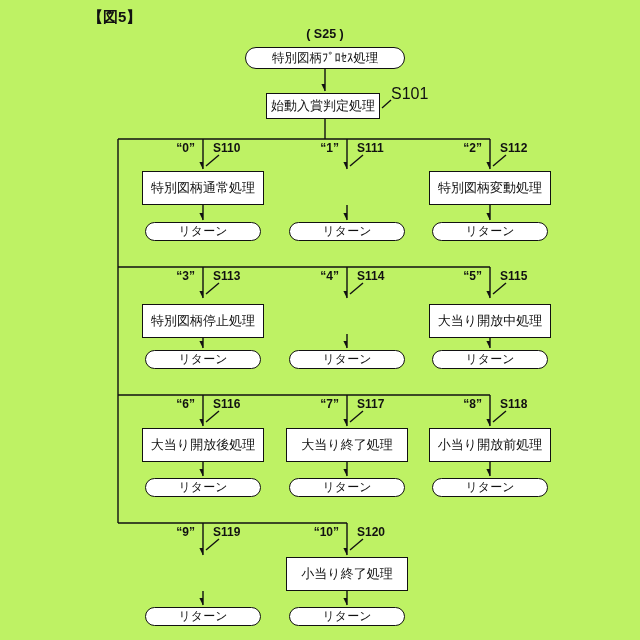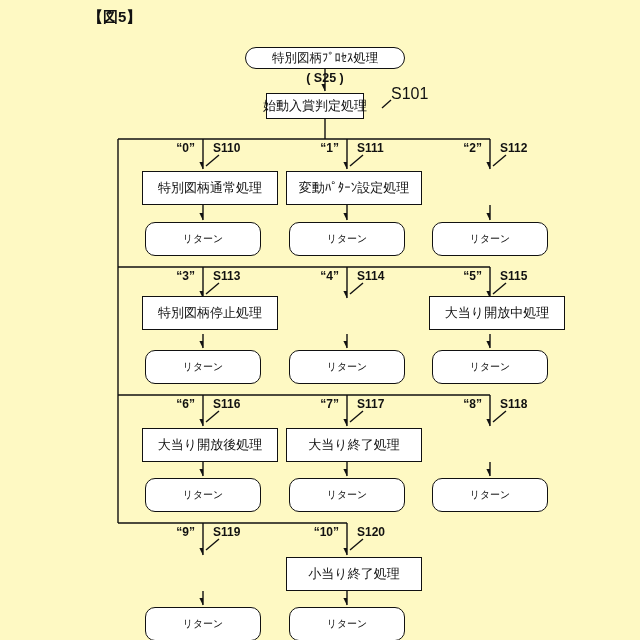--- a/index.html
+++ b/index.html
@@ -2,54 +2,54 @@
 <html><head>
 <meta charset="utf-8">
 <style>
   * { margin:0; padding:0; box-sizing:border-box; }
   html,body { background:#ffffff; }
   body {
     width:640px; height:640px;
     font-family:"Liberation Sans","DejaVu Sans",sans-serif;
     color:#111;
   }
-  .figure { position:relative; width:640px; height:640px; background:#fef9c3; overflow:hidden; }
+  .figure { position:relative; width:640px; height:640px; background:#bef264; overflow:hidden; }
 
   .wires { position:absolute; left:0; top:0; width:640px; height:640px; }
   .wires line { stroke:#111; stroke-width:1.4; }
 
   .node {
     position:absolute; display:flex; align-items:center; justify-content:center;
     background:#fff; border:1.6px solid #111; font-size:13px; white-space:nowrap;
   }
   .stadium { border-radius:12px; }
 
   .fig-label { position:absolute; left:88px; top:8px; font-size:15px; font-weight:bold; }
 
   .start-step { position:absolute; left:245px; top:27px; width:160px; text-align:center;
-                font-size:12.5px; font-weight:bold;margin-top:44px; }
+                font-size:12.5px; font-weight:bold; }
   .start-node { left:245px; top:47px; width:160px; height:22px; font-size:12.5px; }
 
-  .judge-node { left:266px; top:93px; width:98px; height:26px; }
+  .judge-node { left:266px; top:93px; width:114px; height:26px; }
   .judge-step { position:absolute; left:391px; top:85px; font-size:16px; font-weight:normal; }
 
-  .proc { width:136px; height:34px; }
-  .ret  { width:116px; height:34px; font-size:10px; border-radius:10px; }
+  .proc { width:122px; height:34px; }
+  .ret  { width:116px; height:19px; font-size:12px; border-radius:10px; }
 
   .lbl { position:absolute; font-size:12px; font-weight:bold; }
   .case { width:44px; text-align:right; }
 
   
   .proc.c1 { left:142px; } .proc.c2 { left:286px; } .proc.c3 { left:429px; }
   .ret.c1  { left:145px; } .ret.c2  { left:289px; } .ret.c3  { left:432px; }
   .case.c1 { left:151px; } .case.c2 { left:295px; } .case.c3 { left:438px; }
   .step.c1 { left:213px; } .step.c2 { left:357px; } .step.c3 { left:500px; }
 
   
-  .proc.r1 { top:171px; } .proc.r2 { top:296px;text-align:center; } .proc.r3 { top:428px; } .proc.r4 { top:557px; }
+  .proc.r1 { top:171px; } .proc.r2 { top:304px;text-align:center; } .proc.r3 { top:428px; } .proc.r4 { top:557px; }
   .ret.r1  { top:222px; } .ret.r2  { top:350px; } .ret.r3  { top:478px; } .ret.r4  { top:607px; }
   .lbl.r1  { top:141px; } .lbl.r2  { top:269px; } .lbl.r3  { top:397px; } .lbl.r4  { top:525px; }
 </style>
 </head>
 <body>
 
 <div class="figure">
 
   <svg class="wires" viewBox="0 0 640 640" aria-hidden="true">
     <defs>
@@ -116,25 +116,25 @@
   <div class="node judge-node">始動入賞判定処理</div>
   <div class="judge-step">S101</div>
 
   <div class="lbl case c1 r1">“0”</div>
   <div class="lbl step c1 r1">S110</div>
   <div class="node proc c1 r1">特別図柄通常処理</div>
   <div class="node stadium ret c1 r1">リターン</div>
 
   <div class="lbl case c2 r1">“1”</div>
   <div class="lbl step c2 r1">S111</div>
-  <div class="node proc c2 r1">変動ﾊﾟﾀｰﾝ設定処理</div>
   <div class="node stadium ret c2 r1">リターン</div>
 
   <div class="lbl case c3 r1">“2”</div>
   <div class="lbl step c3 r1">S112</div>
+  <div class="node proc c3 r1">特別図柄変動処理</div>
   <div class="node stadium ret c3 r1">リターン</div>
 
   <div class="lbl case c1 r2">“3”</div>
   <div class="lbl step c1 r2">S113</div>
   <div class="node proc c1 r2">特別図柄停止処理</div>
   <div class="node stadium ret c1 r2">リターン</div>
 
   <div class="lbl case c2 r2">“4”</div>
   <div class="lbl step c2 r2">S114</div>
   <div class="node stadium ret c2 r2">リターン</div>
@@ -149,20 +149,21 @@
   <div class="node proc c1 r3">大当り開放後処理</div>
   <div class="node stadium ret c1 r3">リターン</div>
 
   <div class="lbl case c2 r3">“7”</div>
   <div class="lbl step c2 r3">S117</div>
   <div class="node proc c2 r3">大当り終了処理</div>
   <div class="node stadium ret c2 r3">リターン</div>
 
   <div class="lbl case c3 r3">“8”</div>
   <div class="lbl step c3 r3">S118</div>
+  <div class="node proc c3 r3">小当り開放前処理</div>
   <div class="node stadium ret c3 r3">リターン</div>
 
   <div class="lbl case c1 r4">“9”</div>
   <div class="lbl step c1 r4">S119</div>
   <div class="node stadium ret c1 r4">リターン</div>
 
   <div class="lbl case c2 r4">“10”</div>
   <div class="lbl step c2 r4">S120</div>
   <div class="node proc c2 r4">小当り終了処理</div>
   <div class="node stadium ret c2 r4">リターン</div>

